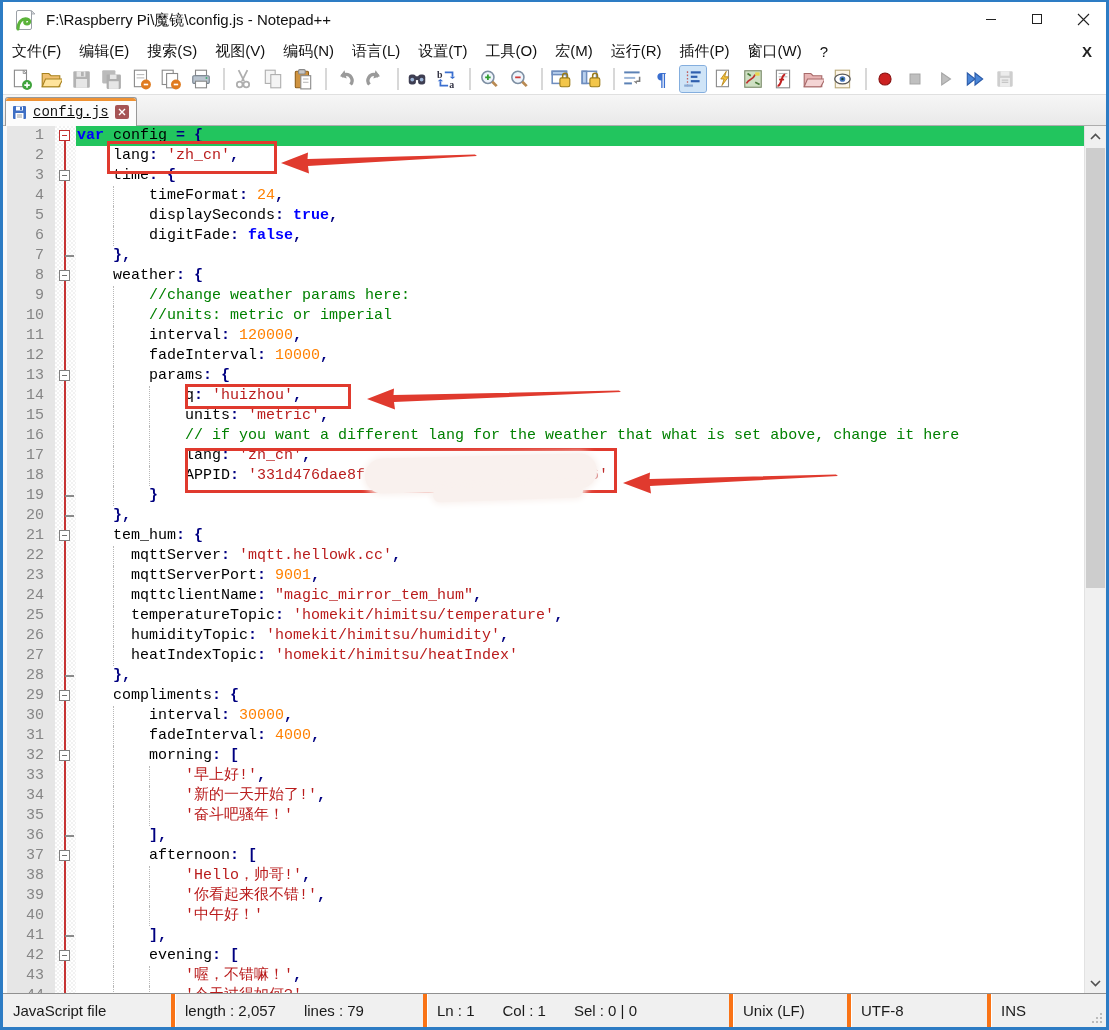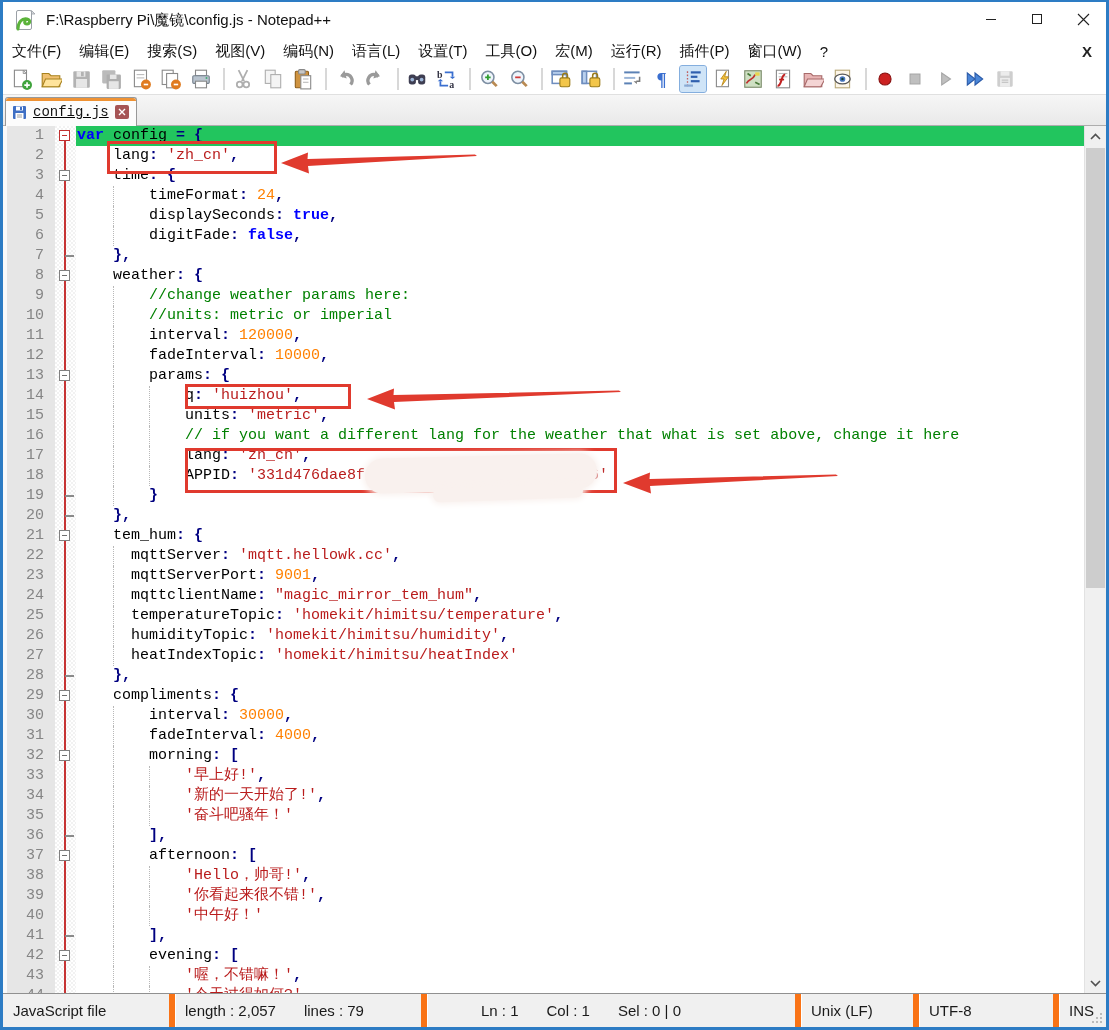--- a/index.html
+++ b/index.html
@@ -50,21 +50,21 @@
   .str { color:#b91c1c; }
   .num { color:#ff8000; }
   .com { color:#008000; }
   
   .vscroll { position:absolute; right:0; top:0; bottom:0; width:22px; background:#f0f0f0; border-left:1px solid #e2e2e2; }
   .vs-up, .vs-down { position:absolute; left:0; right:0; height:20px; display:flex; align-items:center; justify-content:center; }
   .vs-up { top:0; } .vs-down { bottom:0; }
   .vs-thumb { position:absolute; left:1px; right:1px; background:#cdcdcd; }
   
   .statusbar { height:34px; background:#f0f0f0; border-top:1px solid #909090; display:flex; font-size:15px; color:#1a1a1a; position:relative; }
-  .sb-sec { border-right:6px solid #f97316; box-shadow:1px 0 0 #ffffff; padding-left:10px; display:flex; align-items:center; gap:28px; white-space:nowrap; overflow:hidden; }
+  .sb-sec { border-right:4px solid #f97316; box-shadow:1px 0 0 #ffffff; padding-left:10px; display:flex; align-items:center; gap:28px; white-space:nowrap; overflow:hidden; }
   .grip { position:absolute; right:2px; bottom:2px; }
   
   .ann { position:absolute; z-index:40; }
   .ann-box { border:3px solid #e03a2e; }
   .blur-blob { background:#f9f1ee; box-shadow:0 0 6px 2px #f9f1ee; }
 </style>
 </head>
 <body>
 
 <div class="window">
@@ -727,21 +727,21 @@
         <div class="ann blur-blob" style="left: 430px; top: 360px; width: 150px; height: 14px; border-radius: 7px; transform: rotate(-2deg);"></div>
       </div>
   </div>
 
   <div class="statusbar">
     <div class="sb-sec" style="width:172px;">JavaScript file</div>
     <div class="sb-sec" style="width:252px;" id="sb-stats">
         <span>length : 2,057</span>
         <span>lines : 79</span>
       </div>
-    <div class="sb-sec" style="width:330px;margin-left:44px;" id="sb-caret">
+    <div class="sb-sec" style="width:306px;" id="sb-caret">
         <span>Ln : 1</span>
         <span>Col : 1</span>
         <span>Sel : 0 | 0</span>
       </div>
     <div class="sb-sec" style="width:118px;">Unix (LF)</div>
     <div class="sb-sec" style="width:140px;">UTF-8</div>
     <div class="sb-sec" style="flex:1; border-right:none; box-shadow:none;text-align:center;">INS</div>
     <svg class="grip" width="14" height="14" viewBox="0 0 14 14">
       <circle cx="11" cy="3" r="1" fill="#aaa"></circle>
         <circle cx="11" cy="7" r="1" fill="#aaa"></circle>

